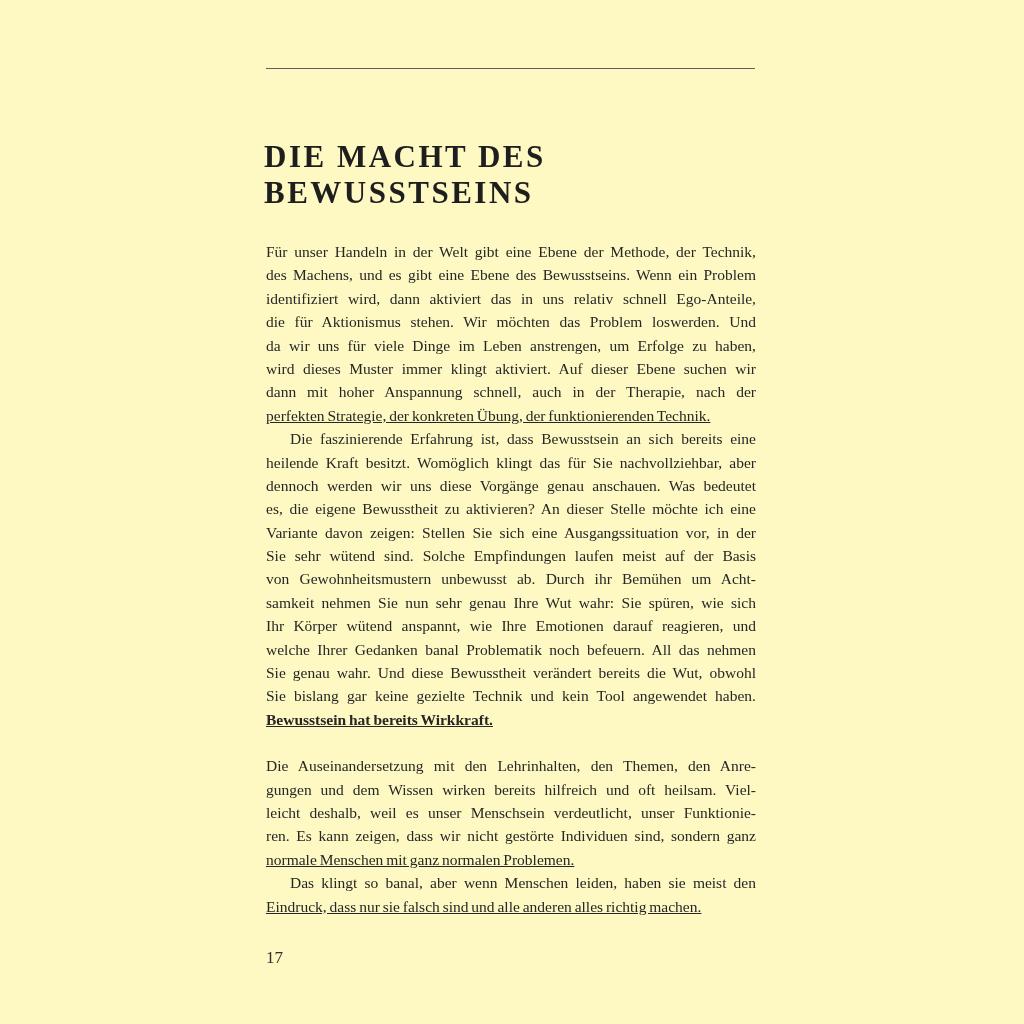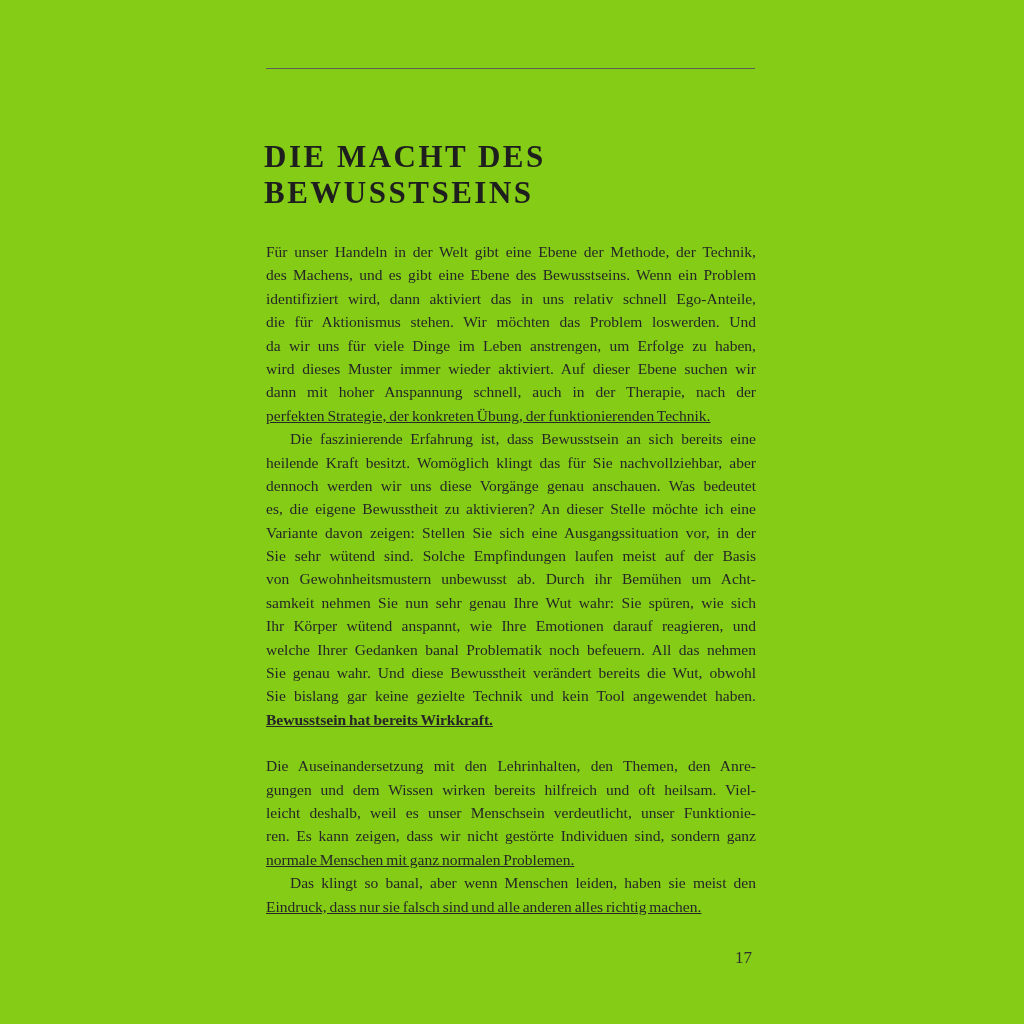--- a/index.html
+++ b/index.html
@@ -8,21 +8,21 @@
     width: 1024px;
     height: 1024px;
     background: #ffffff;
     overflow: hidden;
     font-family: "Liberation Serif", serif;
   }
   .page {
     position: relative;
     width: 1024px;
     height: 1024px;
-    background: #84cc16;
+    background: #fef9c3;
   }
   .top-rule {
     position: absolute;
     top: 68px;
     left: 266px;
     width: 489px;
     height: 0;
     border: none;
     border-top: 1.5px solid #5f5f5f;
     margin: 0;
@@ -58,21 +58,20 @@
     overflow: hidden;
   }
   .line.last { text-align-last: left; text-decoration: underline; }
   .line.indent { padding-left: 24px; }
   .line.bold { font-weight: bold; }
   .page-number {
     position: absolute;
     top: 948px;
     left: 266px;
     width: 486px;
-    text-align: right;
     font-size: 17px;
     color: #2e2e2e;
   }
 </style>
 </head>
 <body>
 
 <div class="page">
 
   <hr class="top-rule">
@@ -82,21 +81,21 @@
     <span>BEWUSSTSEINS</span>
   </h1>
 
   <div class="body-text">
       <div class="para">
         <div class="line">Für unser Handeln in der Welt gibt eine Ebene der Methode, der Technik,</div>
         <div class="line">des Machens, und es gibt eine Ebene des Bewusstseins. Wenn ein Problem</div>
         <div class="line">identifiziert wird, dann aktiviert das in uns relativ schnell Ego-Anteile,</div>
         <div class="line">die für Aktionismus stehen. Wir möchten das Problem loswerden. Und</div>
         <div class="line">da wir uns für viele Dinge im Leben anstrengen, um Erfolge zu haben,</div>
-        <div class="line">wird dieses Muster immer wieder aktiviert. Auf dieser Ebene suchen wir</div>
+        <div class="line">wird dieses Muster immer klingt aktiviert. Auf dieser Ebene suchen wir</div>
         <div class="line">dann mit hoher Anspannung schnell, auch in der Therapie, nach der</div>
         <div class="line last">perfekten Strategie, der konkreten Übung, der funktionierenden Technik.</div>
       </div>
       <div class="para">
         <div class="line indent">Die faszinierende Erfahrung ist, dass Bewusstsein an sich bereits eine</div>
         <div class="line">heilende Kraft besitzt. Womöglich klingt das für Sie nachvollziehbar, aber</div>
         <div class="line">dennoch werden wir uns diese Vorgänge genau anschauen. Was bedeutet</div>
         <div class="line">es, die eigene Bewusstheit zu aktivieren? An dieser Stelle möchte ich eine</div>
         <div class="line">Variante davon zeigen: Stellen Sie sich eine Ausgangssituation vor, in der</div>
         <div class="line">Sie sehr wütend sind. Solche Empfindungen laufen meist auf der Basis</div>

